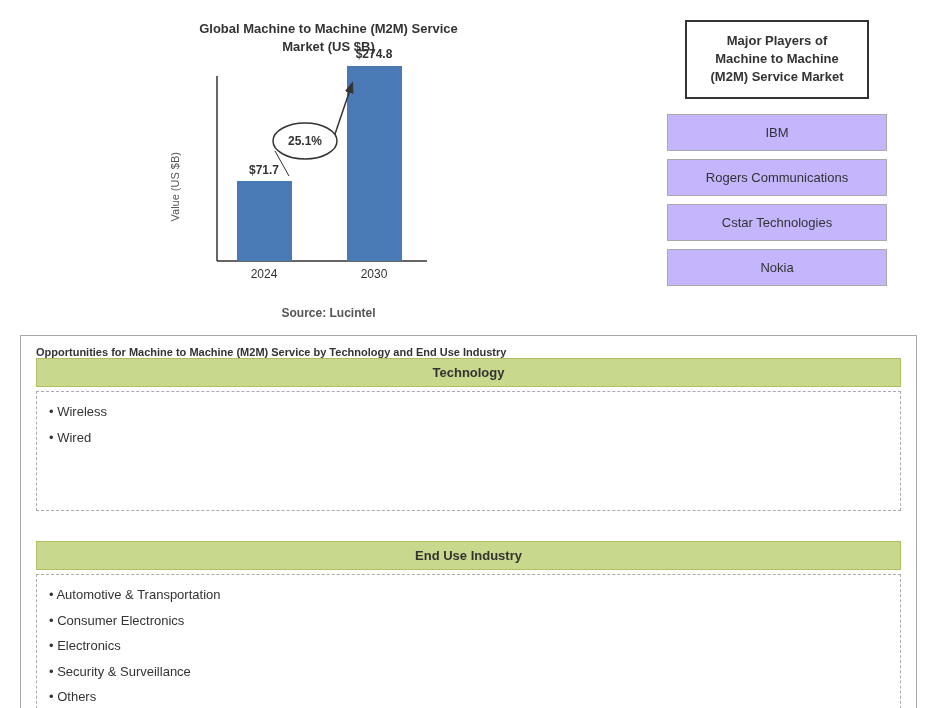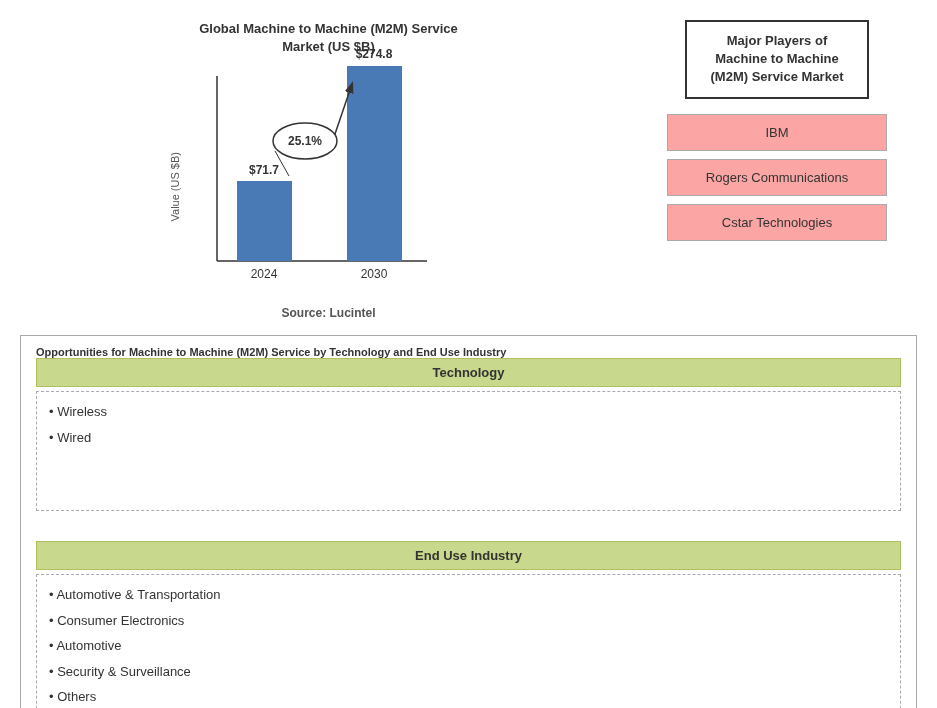--- a/index.html
+++ b/index.html
@@ -102,21 +102,21 @@
     }
 
     .player-item {
       border: 1px solid #aaa;
       padding: 10px 15px;
       text-align: center;
       font-size: 13px;
       color: #333;
       width: 220px;
       margin-bottom: 8px;
-      background: #fca5a5;
+      background: #c4b5fd;
     }
 
     
     .divider {
       width: 100%;
       height: 2px;
       background: linear-gradient(to right, #c8a040, #e0c060, #c8a040);
       margin: 5px 0;
     }
 
@@ -223,20 +223,21 @@
 
       <div class="source-text">Source: Lucintel</div>
     </div>
 
     <div class="players-panel">
       <div class="players-title-box">Major Players of Machine to Machine (M2M) Service Market</div>
 
       <div class="player-item">IBM</div>
       <div class="player-item">Rogers Communications</div>
       <div class="player-item">Cstar Technologies</div>
+      <div class="player-item">Nokia</div>
     </div>
 
   </div>
 
   <div class="divider"></div>
 
   <div class="bottom-section">
     <div class="opportunities-title">Opportunities for Machine to Machine (M2M) Service by Technology and End Use Industry</div>
 
     <div class="opp-columns">
@@ -247,21 +248,21 @@
           <div class="opp-item">• <span>Wireless</span></div>
           <div class="opp-item">• <span>Wired</span></div>
         </div>
       </div>
 
       <div class="opp-column">
         <div class="opp-col-header">End Use Industry</div>
         <div class="opp-col-body">
           <div class="opp-item">• <span>Automotive &amp; Transportation</span></div>
           <div class="opp-item">• <span>Consumer Electronics</span></div>
-          <div class="opp-item">• <span>Automotive</span></div>
+          <div class="opp-item">• <span>Electronics</span></div>
           <div class="opp-item">• <span>Security &amp; Surveillance</span></div>
           <div class="opp-item">• <span>Others</span></div>
         </div>
       </div>
 
     </div>
   </div>
 
 </div>
 

